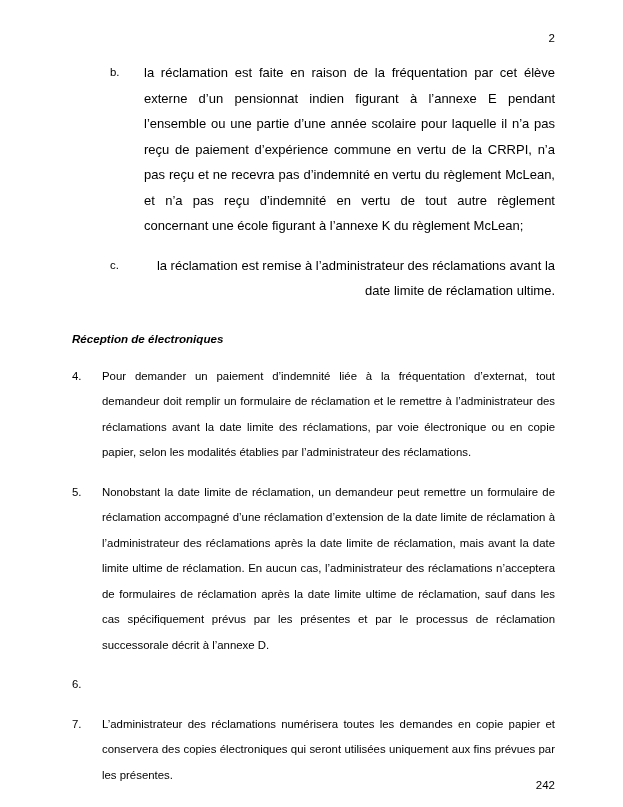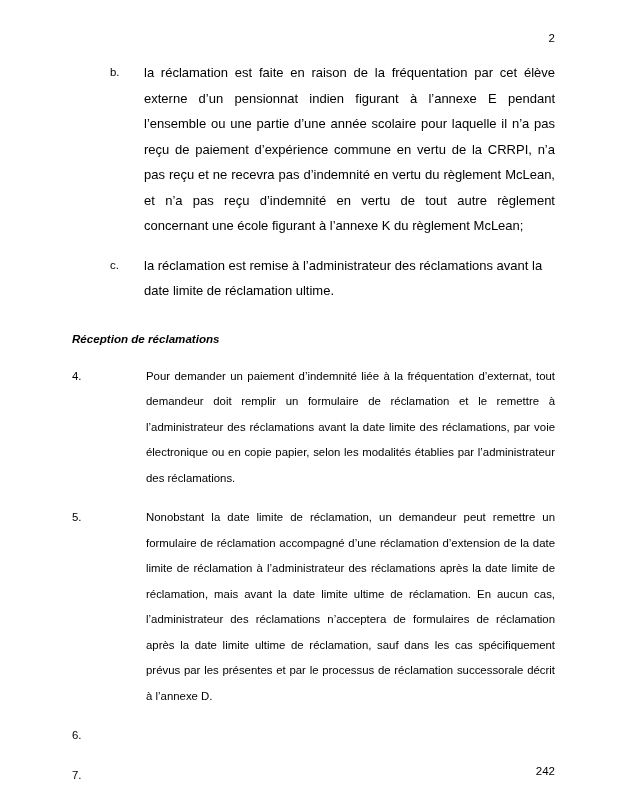--- a/index.html
+++ b/index.html
@@ -24,21 +24,21 @@
   }
   .page-number-top {
     position: absolute;
     top: 33px;
     right: 68px;
     font-size: 11.5px;
     line-height: 1;
   }
   .page-number-bottom {
     position: absolute;
-    bottom: 30px;
+    bottom: 16px;
     right: 68px;
     font-size: 11.5px;
     line-height: 1;
   }
   .content {
     position: absolute;
     left: 0;
     top: 60px;
     width: 623px;
   }
@@ -80,25 +80,24 @@
     flex: 0 0 30px;
     font-size: 11.4px;
     line-height: 25.5px;
   }
   .numbered .body {
     flex: 1 1 auto;
     font-size: 11.4px;
     line-height: 25.5px;
     text-align: justify;
     text-justify: inter-word;
-    margin-left: 44px;
   }
   .numbered.last .body,
   .lettered.last .body {
-    text-align: left;
+    text-align: right;
   }
 </style>
 </head>
 <body>
 
 <div class="page">
 
   <div class="page-number-top">2</div>
 
   <div class="content">
@@ -106,38 +105,39 @@
     <div class="lettered">
       <div class="marker">b.</div>
       <div class="body">la réclamation est faite en raison de la fréquentation par cet élève externe d’un pensionnat indien figurant à l’annexe E pendant l’ensemble ou une partie d’une année scolaire pour laquelle il n’a pas reçu de paiement d’expérience commune en vertu de la CRRPI, n’a pas reçu et ne recevra pas d’indemnité en vertu du règlement McLean, et n’a pas reçu d’indemnité en vertu de tout autre règlement concernant une école figurant à l’annexe K du règlement McLean;</div>
     </div>
 
     <div class="lettered last">
       <div class="marker">c.</div>
       <div class="body">la réclamation est remise à l’administrateur des réclamations avant la date limite de réclamation ultime.</div>
     </div>
 
-    <div class="section-heading">Réception de réclamations</div>
+    <div class="section-heading">Réception de électroniques</div>
 
     <div class="numbered">
       <div class="marker">4.</div>
       <div class="body">Pour demander un paiement d’indemnité liée à la fréquentation d’externat, tout demandeur doit remplir un formulaire de réclamation et le remettre à l’administrateur des réclamations avant la date limite des réclamations, par voie électronique ou en copie papier, selon les modalités établies par l’administrateur des réclamations.</div>
     </div>
 
     <div class="numbered">
       <div class="marker">5.</div>
       <div class="body">Nonobstant la date limite de réclamation, un demandeur peut remettre un formulaire de réclamation accompagné d’une réclamation d’extension de la date limite de réclamation à l’administrateur des réclamations après la date limite de réclamation, mais avant la date limite ultime de réclamation. En aucun cas, l’administrateur des réclamations n’acceptera de formulaires de réclamation après la date limite ultime de réclamation, sauf dans les cas spécifiquement prévus par les présentes et par le processus de réclamation successorale décrit à l’annexe D.</div>
     </div>
 
     <div class="numbered last">
       <div class="marker">6.</div>
     </div>
 
     <div class="numbered">
       <div class="marker">7.</div>
+      <div class="body">L’administrateur des réclamations numérisera toutes les demandes en copie papier et conservera des copies électroniques qui seront utilisées uniquement aux fins prévues par les présentes.</div>
     </div>
 
     <div class="numbered">
       <div class="marker">8.</div>
       <div class="body">L’administrateur des réclamations examinera chaque réclamation afin de s’assurer qu’elle est dûment remplie. En cas d’absence de toute information requise sur le</div>
     </div>
 
   </div>
 
   <div class="page-number-bottom">242</div>

